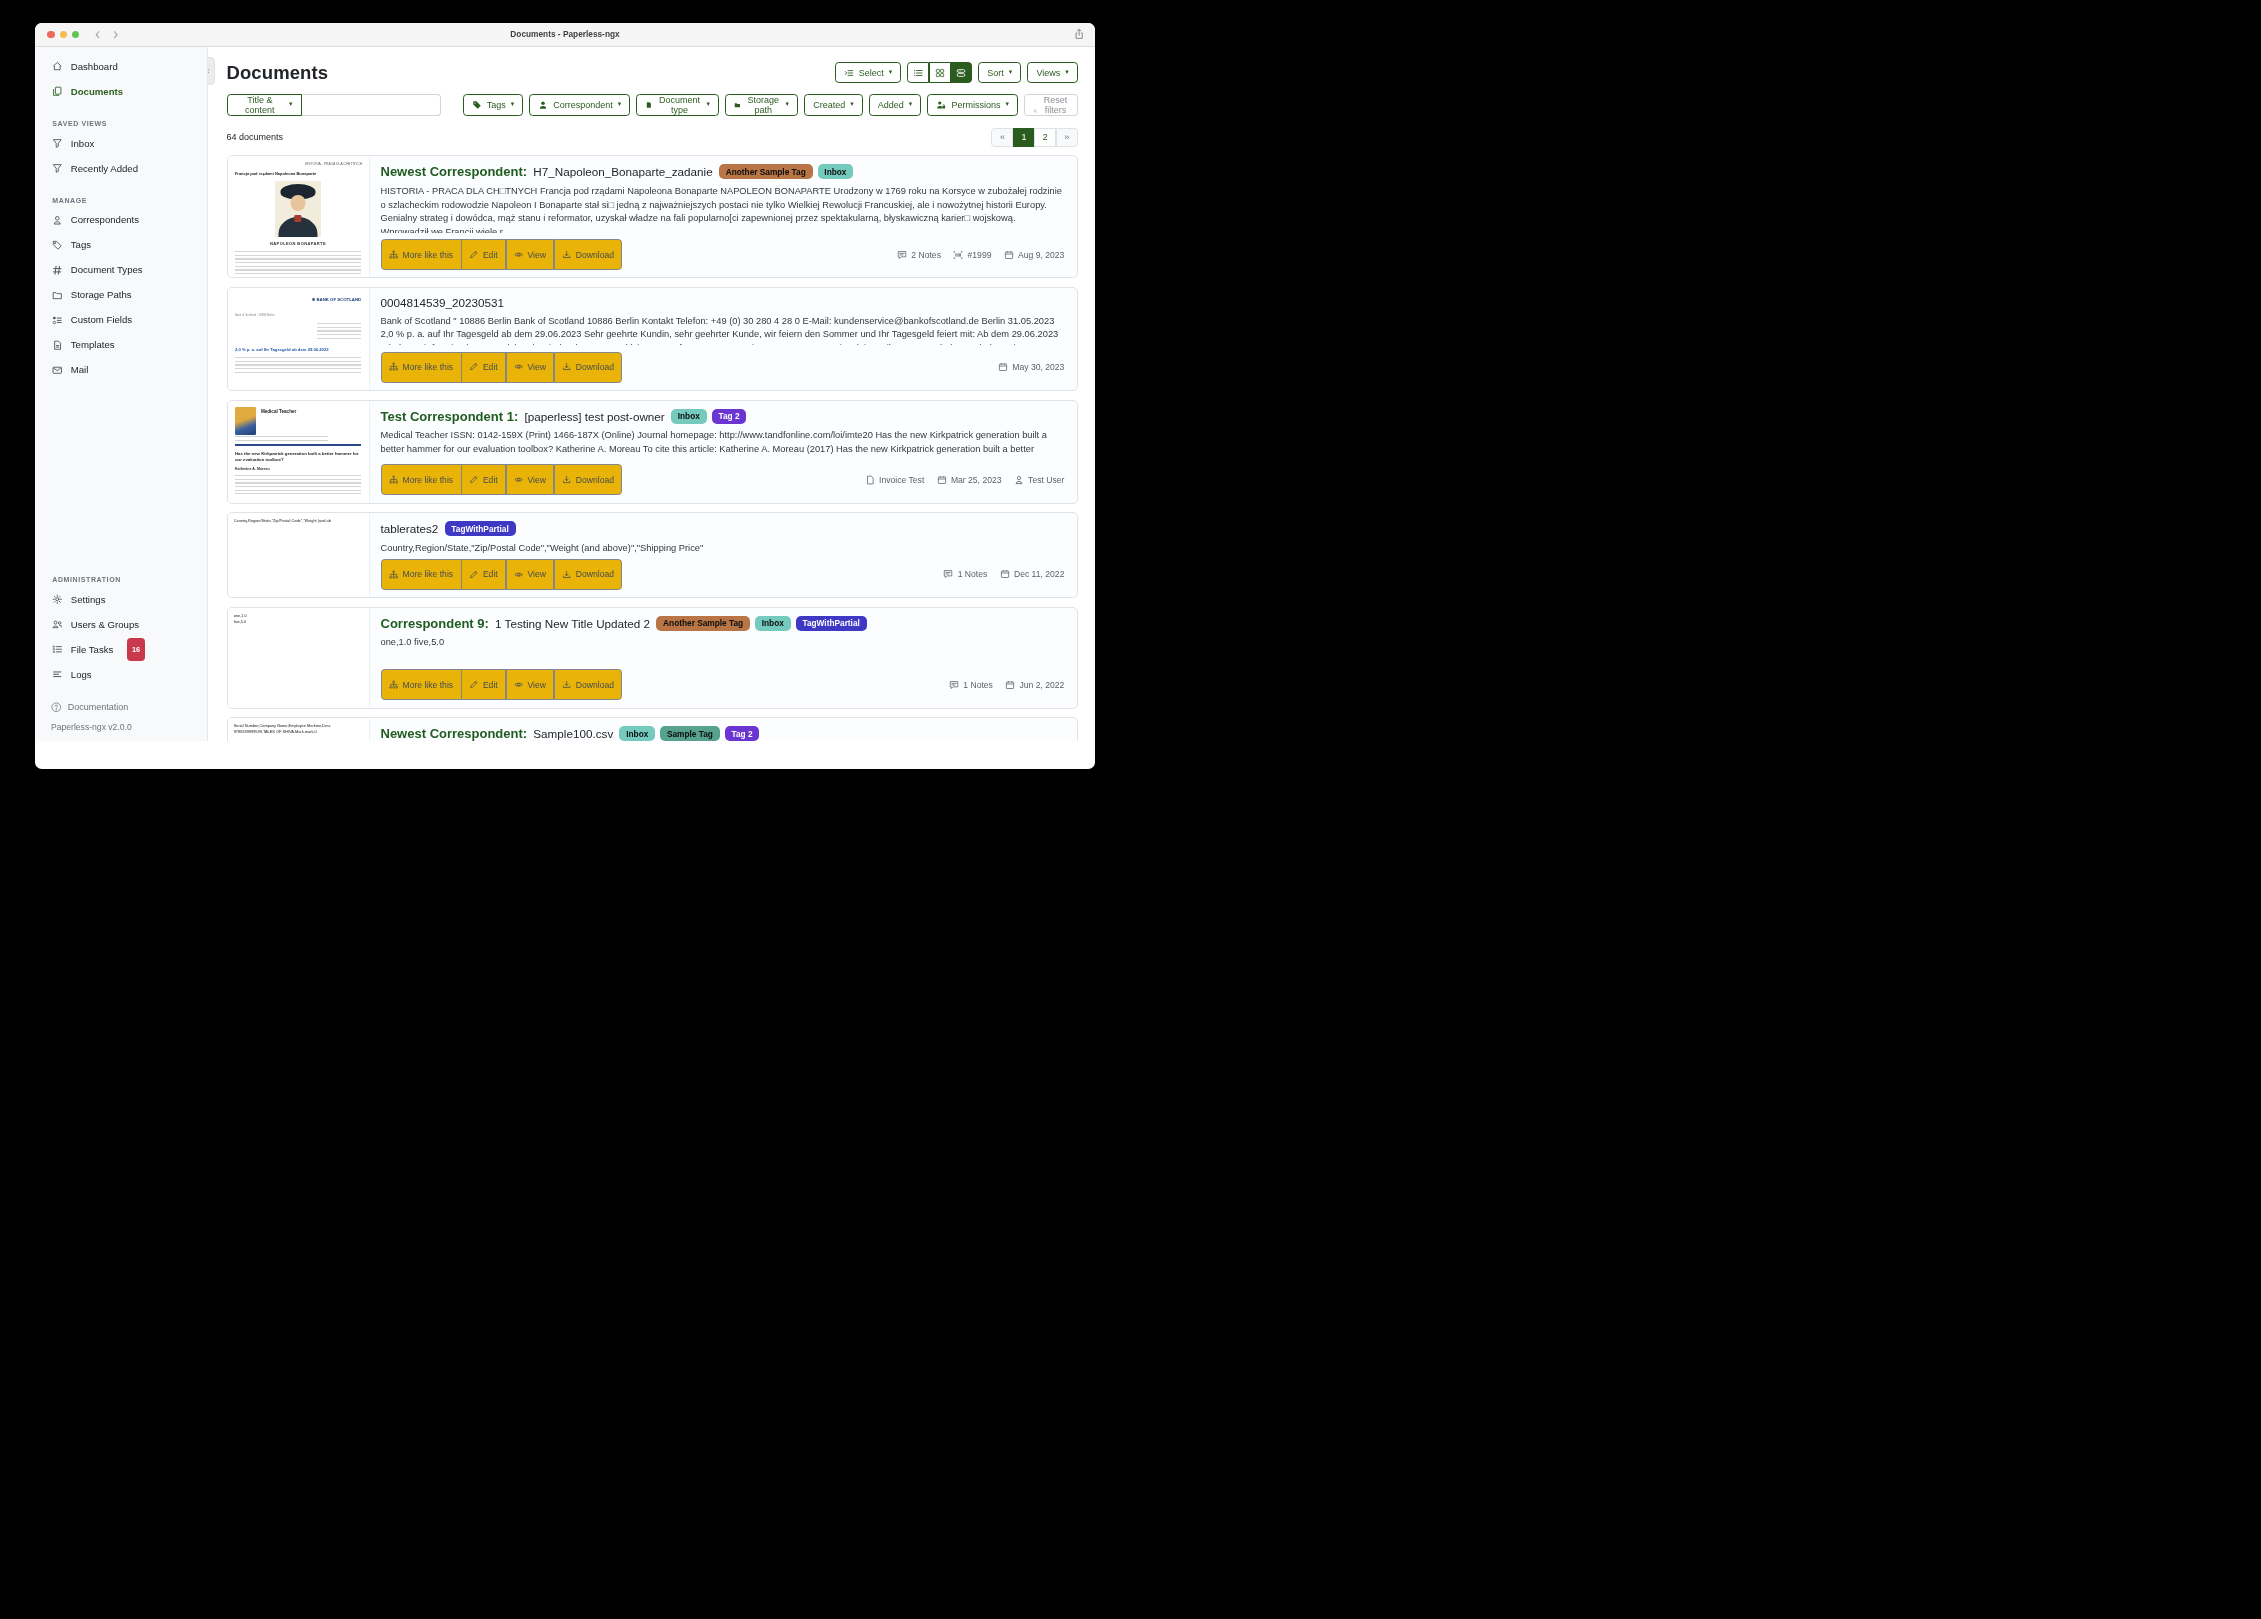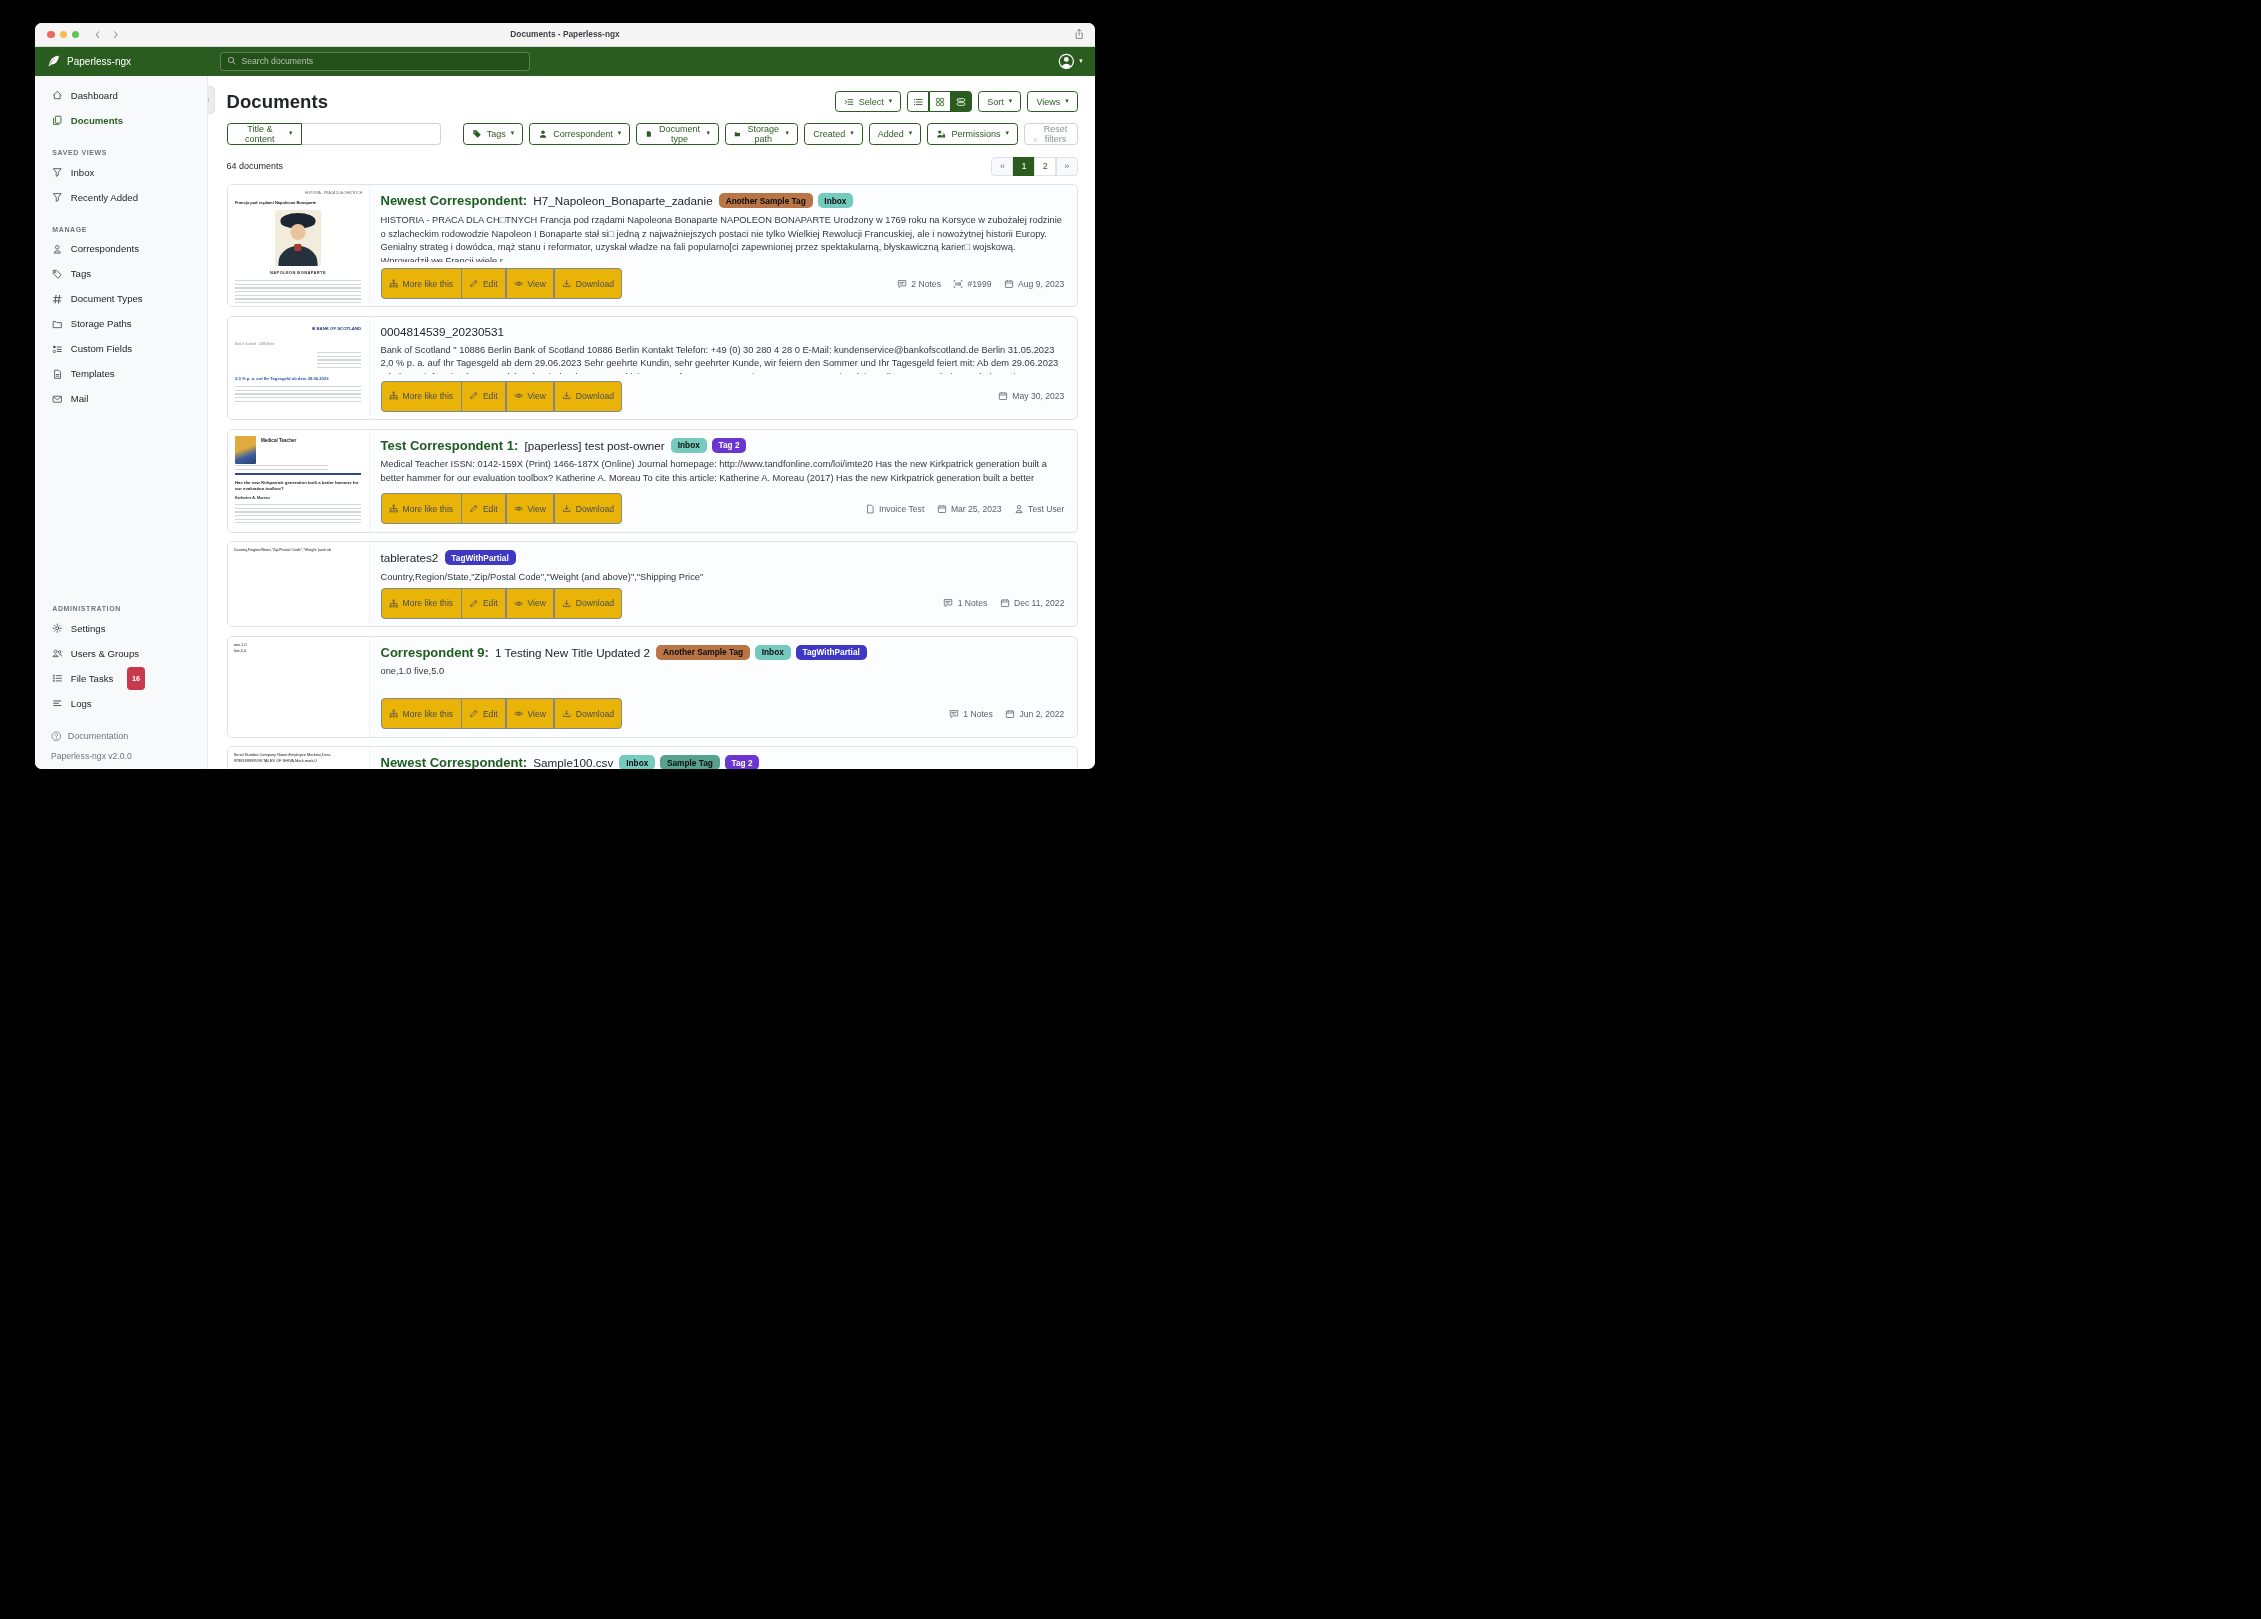--- a/index.html
+++ b/index.html
@@ -395,40 +395,20 @@
         <svg class="ic" viewBox="0 0 15 15" width="9.3" height="9.3">
             <use href="#i-chevright"></use>
           </svg>
       </span>
       <span class="tb-title">Documents - Paperless-ngx</span>
       <span class="tb-share"><svg class="ic" viewBox="0 0 20 20" width="12.3" height="12.3">
             <use href="#i-share"></use>
           </svg></span>
     </div>
 
-    <div class="navbar">
-      <div class="brand">
-        <svg class="ic" viewBox="0 0 22 22" width="13.6" height="13.6">
-            <use href="#i-leaf"></use>
-          </svg>
-        <span>Paperless-ngx</span>
-      </div>
-      <div class="searchbox">
-        <svg class="ic" viewBox="0 0 15 15" width="9.3" height="9.3">
-            <use href="#i-search"></use>
-          </svg>
-        <input type="text" placeholder="Search documents" style="">
-      </div>
-      <div class="avatar">
-        <svg class="ic" viewBox="0 0 27 27" width="16.7" height="16.7">
-            <use href="#i-personcircle"></use>
-          </svg>
-        <span class="caret">▾</span>
-      </div>
-    </div>
 
     <div class="main">
       <nav class="sidebar" id="sidebar">
           <a class="nav-item">
             <svg class="ic " viewBox="0 0 17 17" width="10.5" height="10.5">
               <use href="#i-house"></use>
             </svg>
             <span>Dashboard</span>
           </a>
           <a class="nav-item active">

